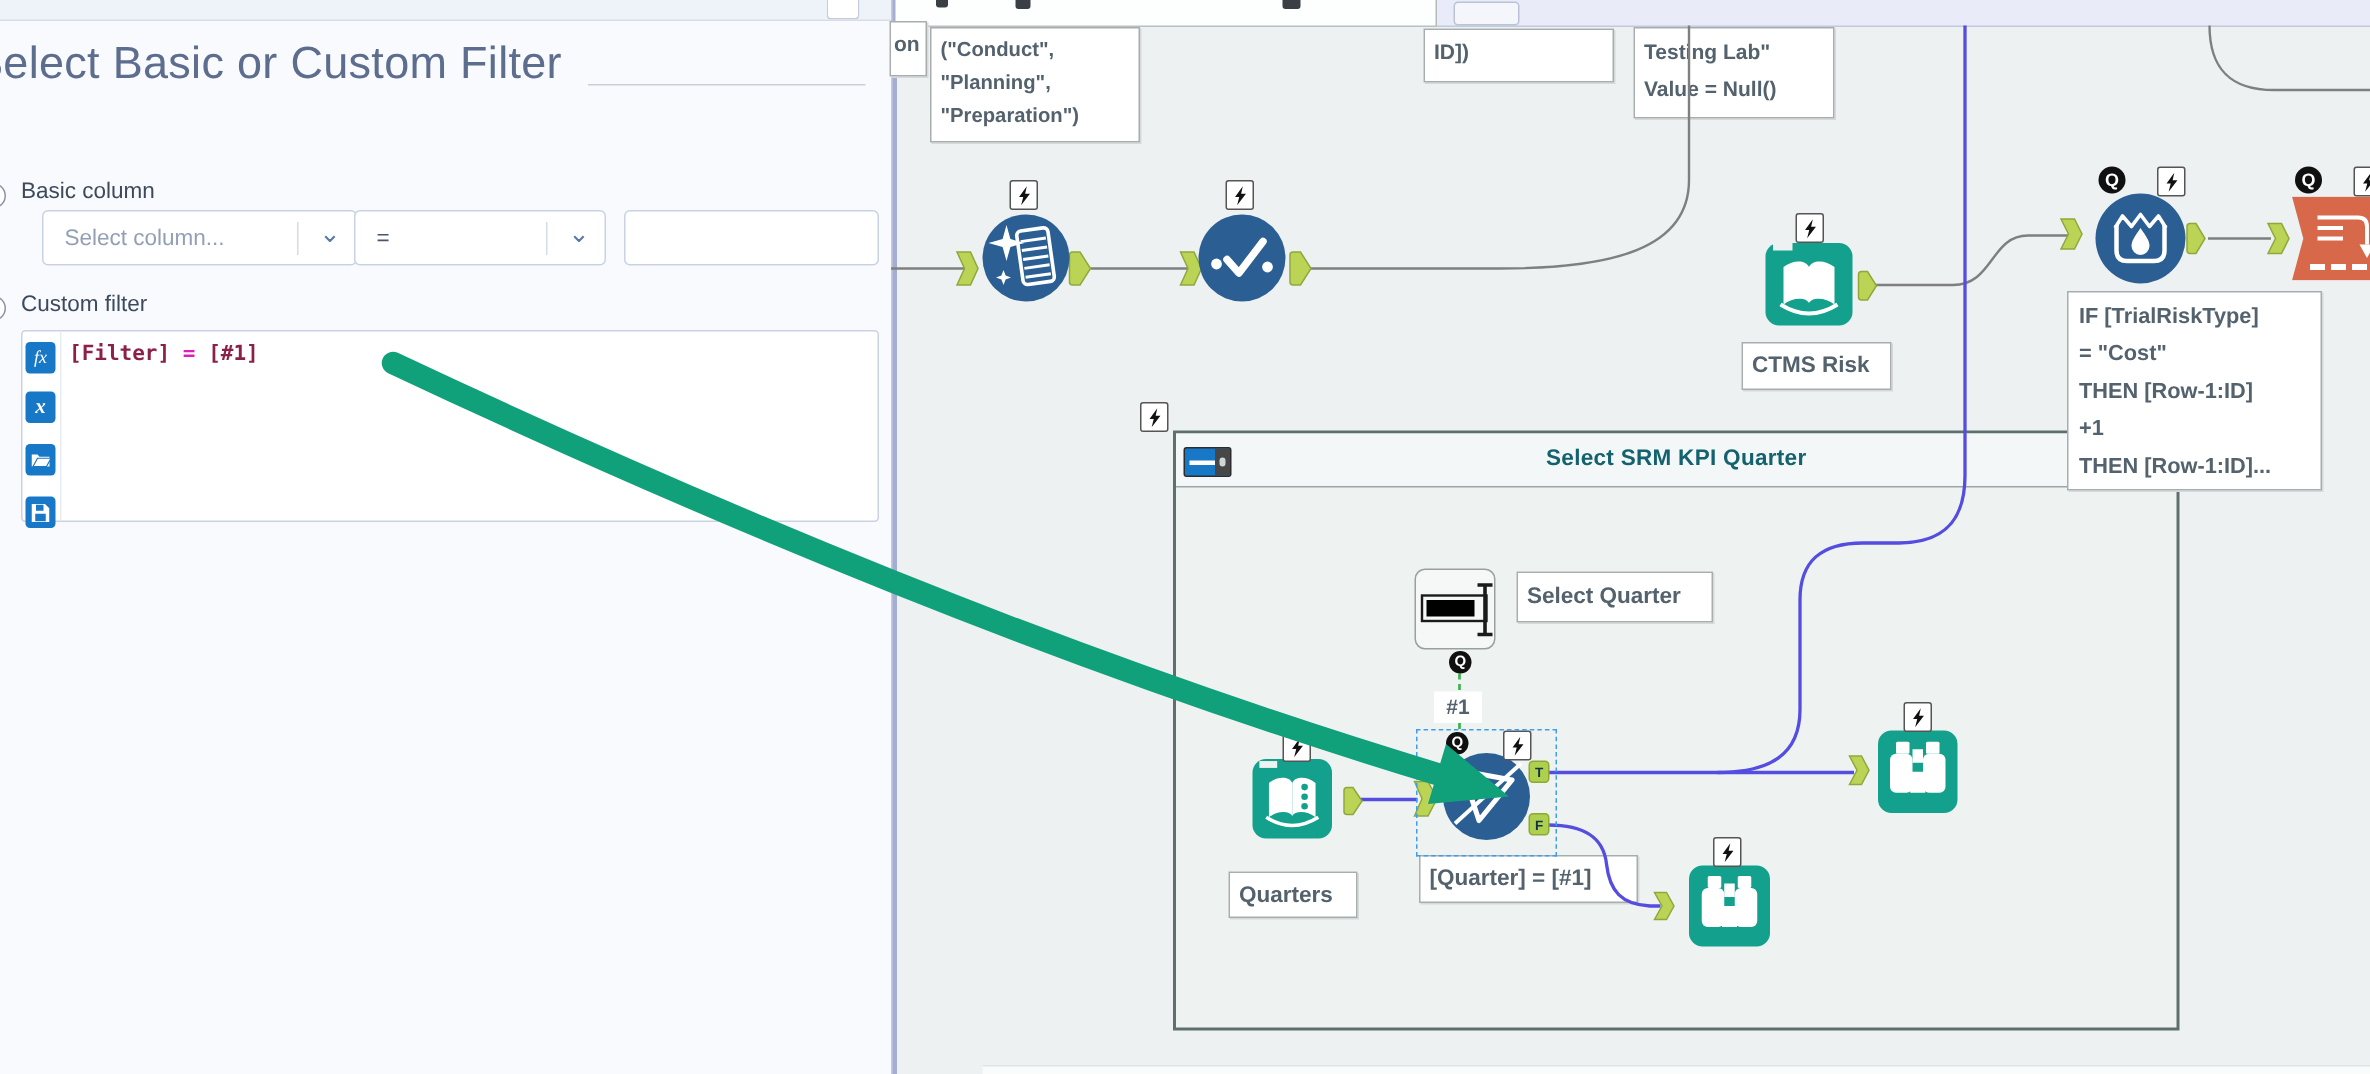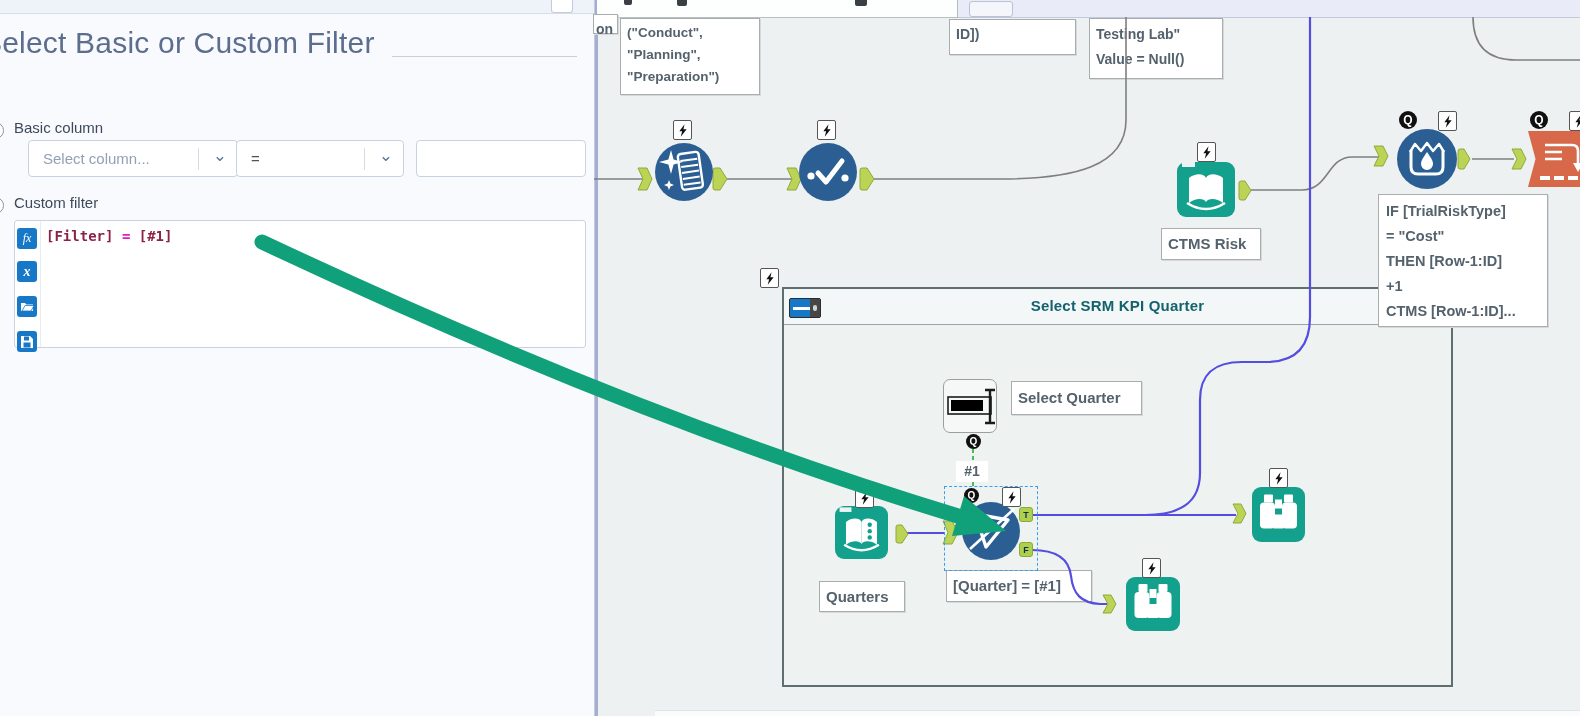--- a/index.html
+++ b/index.html
@@ -149,38 +149,38 @@
       <div class="container-title">Select SRM KPI Quarter</div>
       <div class="ctr-collapse">
         <svg width="21" height="21" viewBox="0 0 21 21">
           <polyline points="6,12 10.5,7.5 15,12" fill="none" stroke="#4c5860" stroke-width="1.8"></polyline>
           <polyline points="6,15 10.5,10.5 15,15" fill="none" stroke="#4c5860" stroke-width="1.8"></polyline>
         </svg>
       </div>
     </div>
   </div>
 
-  <div class="annot" style="left:593px;top:14px;width:25px;height:20px;padding:3px 2px;">on</div>
+  <div class="annot" style="left:593px;top:14px;width:25px;height:37px;padding:3px 2px;">on</div>
   <div class="annot" style="left:620px;top:18px;width:140px;height:77px;font-size:13.5px;">
     <div>("Conduct",</div>
     <div>"Planning",</div>
     <div>"Preparation")</div>
   </div>
   <div class="annot" style="left:949px;top:19px;width:127px;height:36px;">ID])</div>
   <div class="annot" style="left:1089px;top:18px;width:134px;height:61px;font-size:14px;line-height:25px;">
     <div>Testing Lab"</div>
     <div>Value = Null()</div>
   </div>
   <div class="annot" style="left:1161px;top:228px;width:100px;height:32px;font-size:15px;line-height:24px;">CTMS Risk</div>
   <div class="annot" style="left:1378px;top:194px;width:170px;height:133px;font-size:14.5px;line-height:25px;padding:4px 7px;">
     <div>IF [TrialRiskType]</div>
     <div>= "Cost"</div>
     <div>THEN [Row-1:ID]</div>
     <div>+1</div>
-    <div>CTMS [Row-1:ID]...</div>
+    <div>THEN [Row-1:ID]...</div>
   </div>
   <div class="annot" style="left:1011px;top:381px;width:131px;height:34px;font-size:15px;line-height:26px;">Select Quarter</div>
   <div class="annot" style="left:819px;top:569px;width:86px;height:31px;font-size:15px;line-height:23px;margin-top:12px;">Quarters</div>
   <div class="annot" style="left:946px;top:570px;width:146px;height:32px;font-size:15px;line-height:24px;">[Quarter] = [#1]</div>
 
   <svg class="layer" width="1580" height="716">
 
     <path d="M594,179 H652" fill="none" stroke="#7f7f7f" stroke-width="1.6"></path>
     <path d="M727,179 H800" fill="none" stroke="#7f7f7f" stroke-width="1.6"></path>
     <path d="M874,179 H1000 C1075,179 1126,166 1126,120 V17" fill="none" stroke="#7f7f7f" stroke-width="1.6"></path>

